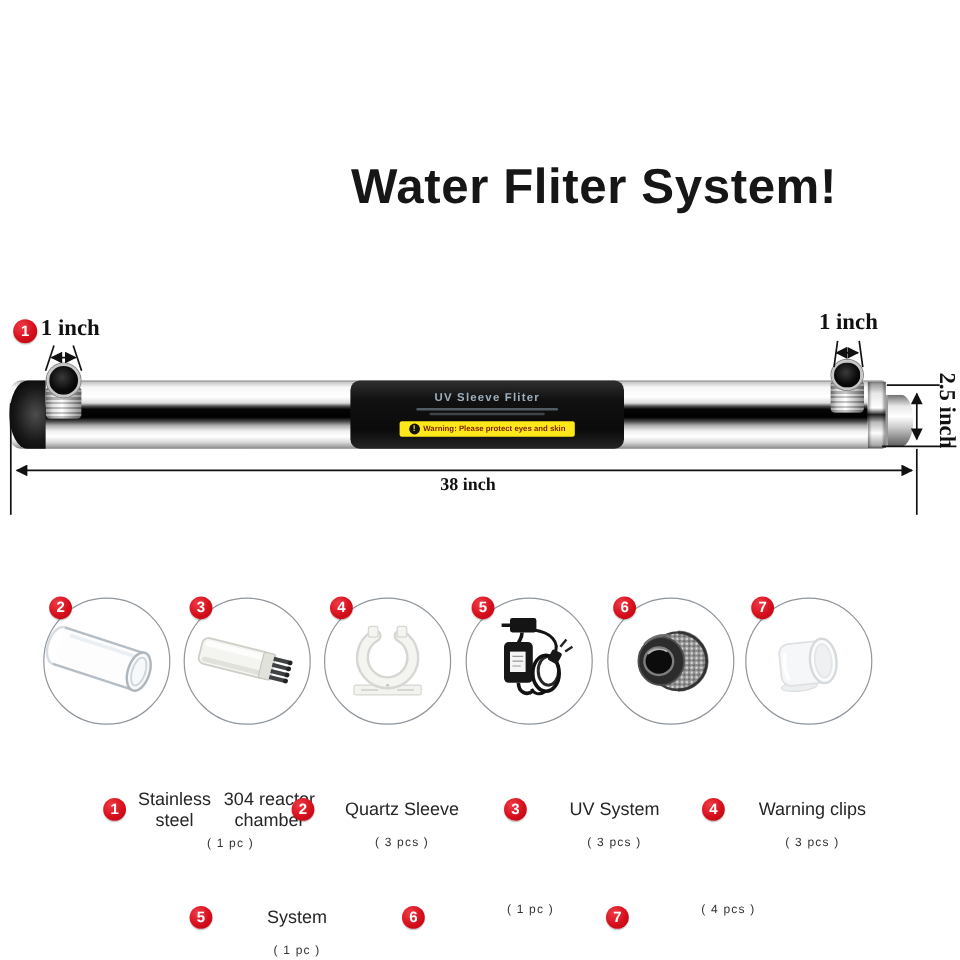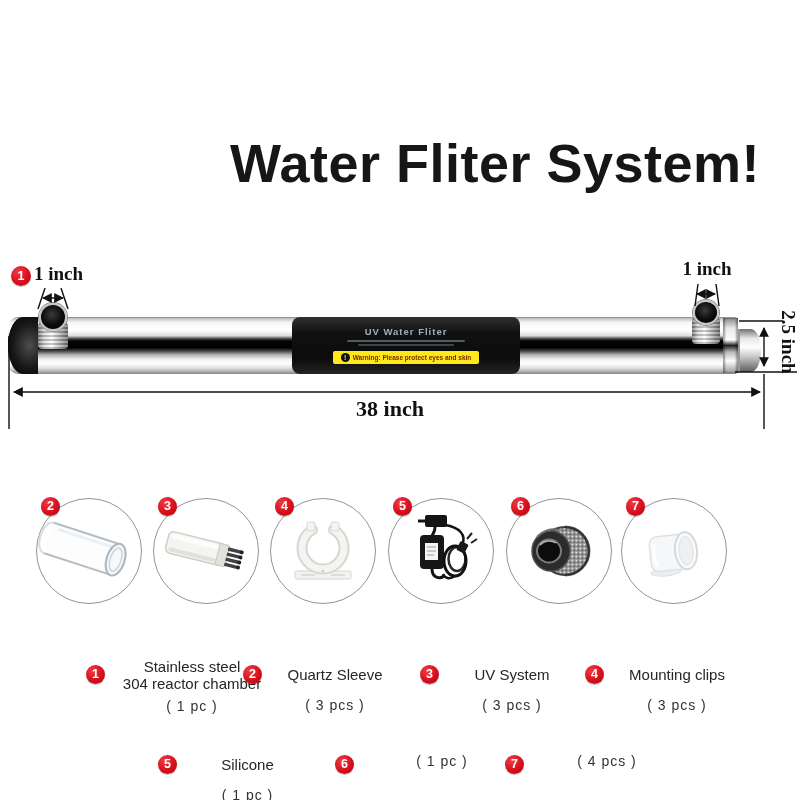--- a/index.html
+++ b/index.html
@@ -1,21 +1,21 @@
 <!DOCTYPE html>
 <html><head>
 <meta charset="utf-8">
 <style>
   html,body{margin:0;padding:0;background:#fff;}
   .stage{position:relative;width:800px;height:800px;background:#fff;overflow:hidden;
          font-family:"Liberation Sans",sans-serif;}
 
   
   .title{position:absolute;left:190px;top:132px;width:610px;margin:0;
-         text-align:center;font-size:54px;font-weight:bold;color:#161616;
+         text-align:center;font-size:41px;font-weight:bold;color:#161616;
          letter-spacing:.5px;font-family:"Liberation Sans",sans-serif;}
 
   
   .badge{display:inline-block;width:19px;height:19px;border-radius:50%;
          background:radial-gradient(circle at 35% 30%,#ee3b46 0%,#d60f1c 55%,#b50511 100%);
          color:#fff;font-size:12.5px;font-weight:bold;line-height:19px;text-align:center;
          box-shadow:0 1px 1px rgba(0,0,0,.25);}
 
   
   .tube{position:absolute;left:8px;top:317px;width:729px;height:57px;
@@ -60,51 +60,51 @@
   .portL .collar{top:20px;width:30px;height:26px;}
   .portL .opening{top:0;left:1px;width:24px;height:24px;}
   .portR{left:692px;top:300px;width:28px;height:44px;}
   .portR .collar{top:18px;width:28px;height:26px;}
   .portR .opening{top:0;left:1px;width:22px;height:21px;}
 
   
   .dimtext{position:absolute;font-family:"Liberation Serif",serif;font-weight:bold;color:#111;}
   .dt-left{left:34px;top:263px;font-size:19px;}
   .dt-right{left:680px;top:258px;width:54px;text-align:center;font-size:19px;}
-  .dt-len{left:328px;top:396px;width:124px;text-align:center;font-size:22px;}
+  .dt-len{left:328px;top:396px;width:124px;text-align:center;font-size:15px;}
   .dt-dia{left:799px;top:297px;width:90px;font-size:19px;transform:rotate(90deg);
           transform-origin:left top;text-align:center;}
   .badge-diag{position:absolute;left:11px;top:266px;width:20px;height:20px;line-height:20px;}
   .dims{position:absolute;left:0;top:0;}
 
   
   .part-circle{position:absolute;top:498px;width:104px;height:104px;border-radius:50%;
         border:1px solid #8e959b;background:#fff;}
   .part-circle .badge{position:absolute;left:4px;top:-2px;}
   .part-circle svg{position:absolute;left:0;top:0;}
 
   
   .lg-entry{position:absolute;display:flex;align-items:flex-start;gap:8px;}
   .lg-entry .badge{margin-top:7px;flex:0 0 auto;}
   .lg-text{display:flex;flex-direction:column;align-items:center;}
-  .lg-name{min-height:34px;display:flex;flex-direction:column;align-items:center;justify-content:center;
+  .lg-name{min-height:34px;display:flex;align-items:center;justify-content:center;
         font-size:15px;color:#262626;line-height:1.15;text-align:center;}
-  .lg-qty{margin-top:5px;font-size:14px;color:#333;letter-spacing:1px;}
+  .lg-qty{margin-top:5px;font-size:10px;color:#333;letter-spacing:1px;}
 </style>
 </head>
 <body>
 
 <div class="stage">
 
   <h1 class="title">Water Fliter System!</h1>
 
   <div class="tube">
     <div class="tube-capL"></div>
     <div class="label">
-      <div class="label-title">UV Water Fliter</div>
+      <div class="label-title">UV Sleeve Fliter</div>
       <div class="fineline f1"></div>
       <div class="fineline f2"></div>
       <div class="warnstrip">
         <span class="warnicon">!</span>
         <span class="warntext">Warning: Please protect eyes and skin</span>
       </div>
     </div>
   </div>
   <div class="flange"></div>
   <div class="endcapR"></div>
@@ -277,29 +277,29 @@
     <span class="badge">3</span>
     <div class="lg-text" style="width:130px;">
       <div class="lg-name">UV System</div>
       <div class="lg-qty">( 3 pcs )</div>
     </div>
   </div>
 
   <div class="lg-entry" style="left:585px;top:658px;">
     <span class="badge">4</span>
     <div class="lg-text" style="width:130px;">
-      <div class="lg-name">Mounting clips</div>
+      <div class="lg-name">Warning clips</div>
       <div class="lg-qty">( 3 pcs )</div>
     </div>
   </div>
 
   <div class="lg-entry" style="left:158px;top:748px;">
     <span class="badge">5</span>
     <div class="lg-text" style="width:125px;">
-      <div class="lg-name">Silicone</div>
+      <div class="lg-name">System</div>
       <div class="lg-qty">( 1 pc )</div>
     </div>
   </div>
 
   <div class="lg-entry" style="left:335px;top:748px;">
     <span class="badge">6</span>
     <div class="lg-text" style="width:160px;">
       <div class="lg-qty">( 1 pc )</div>
     </div>
   </div>

